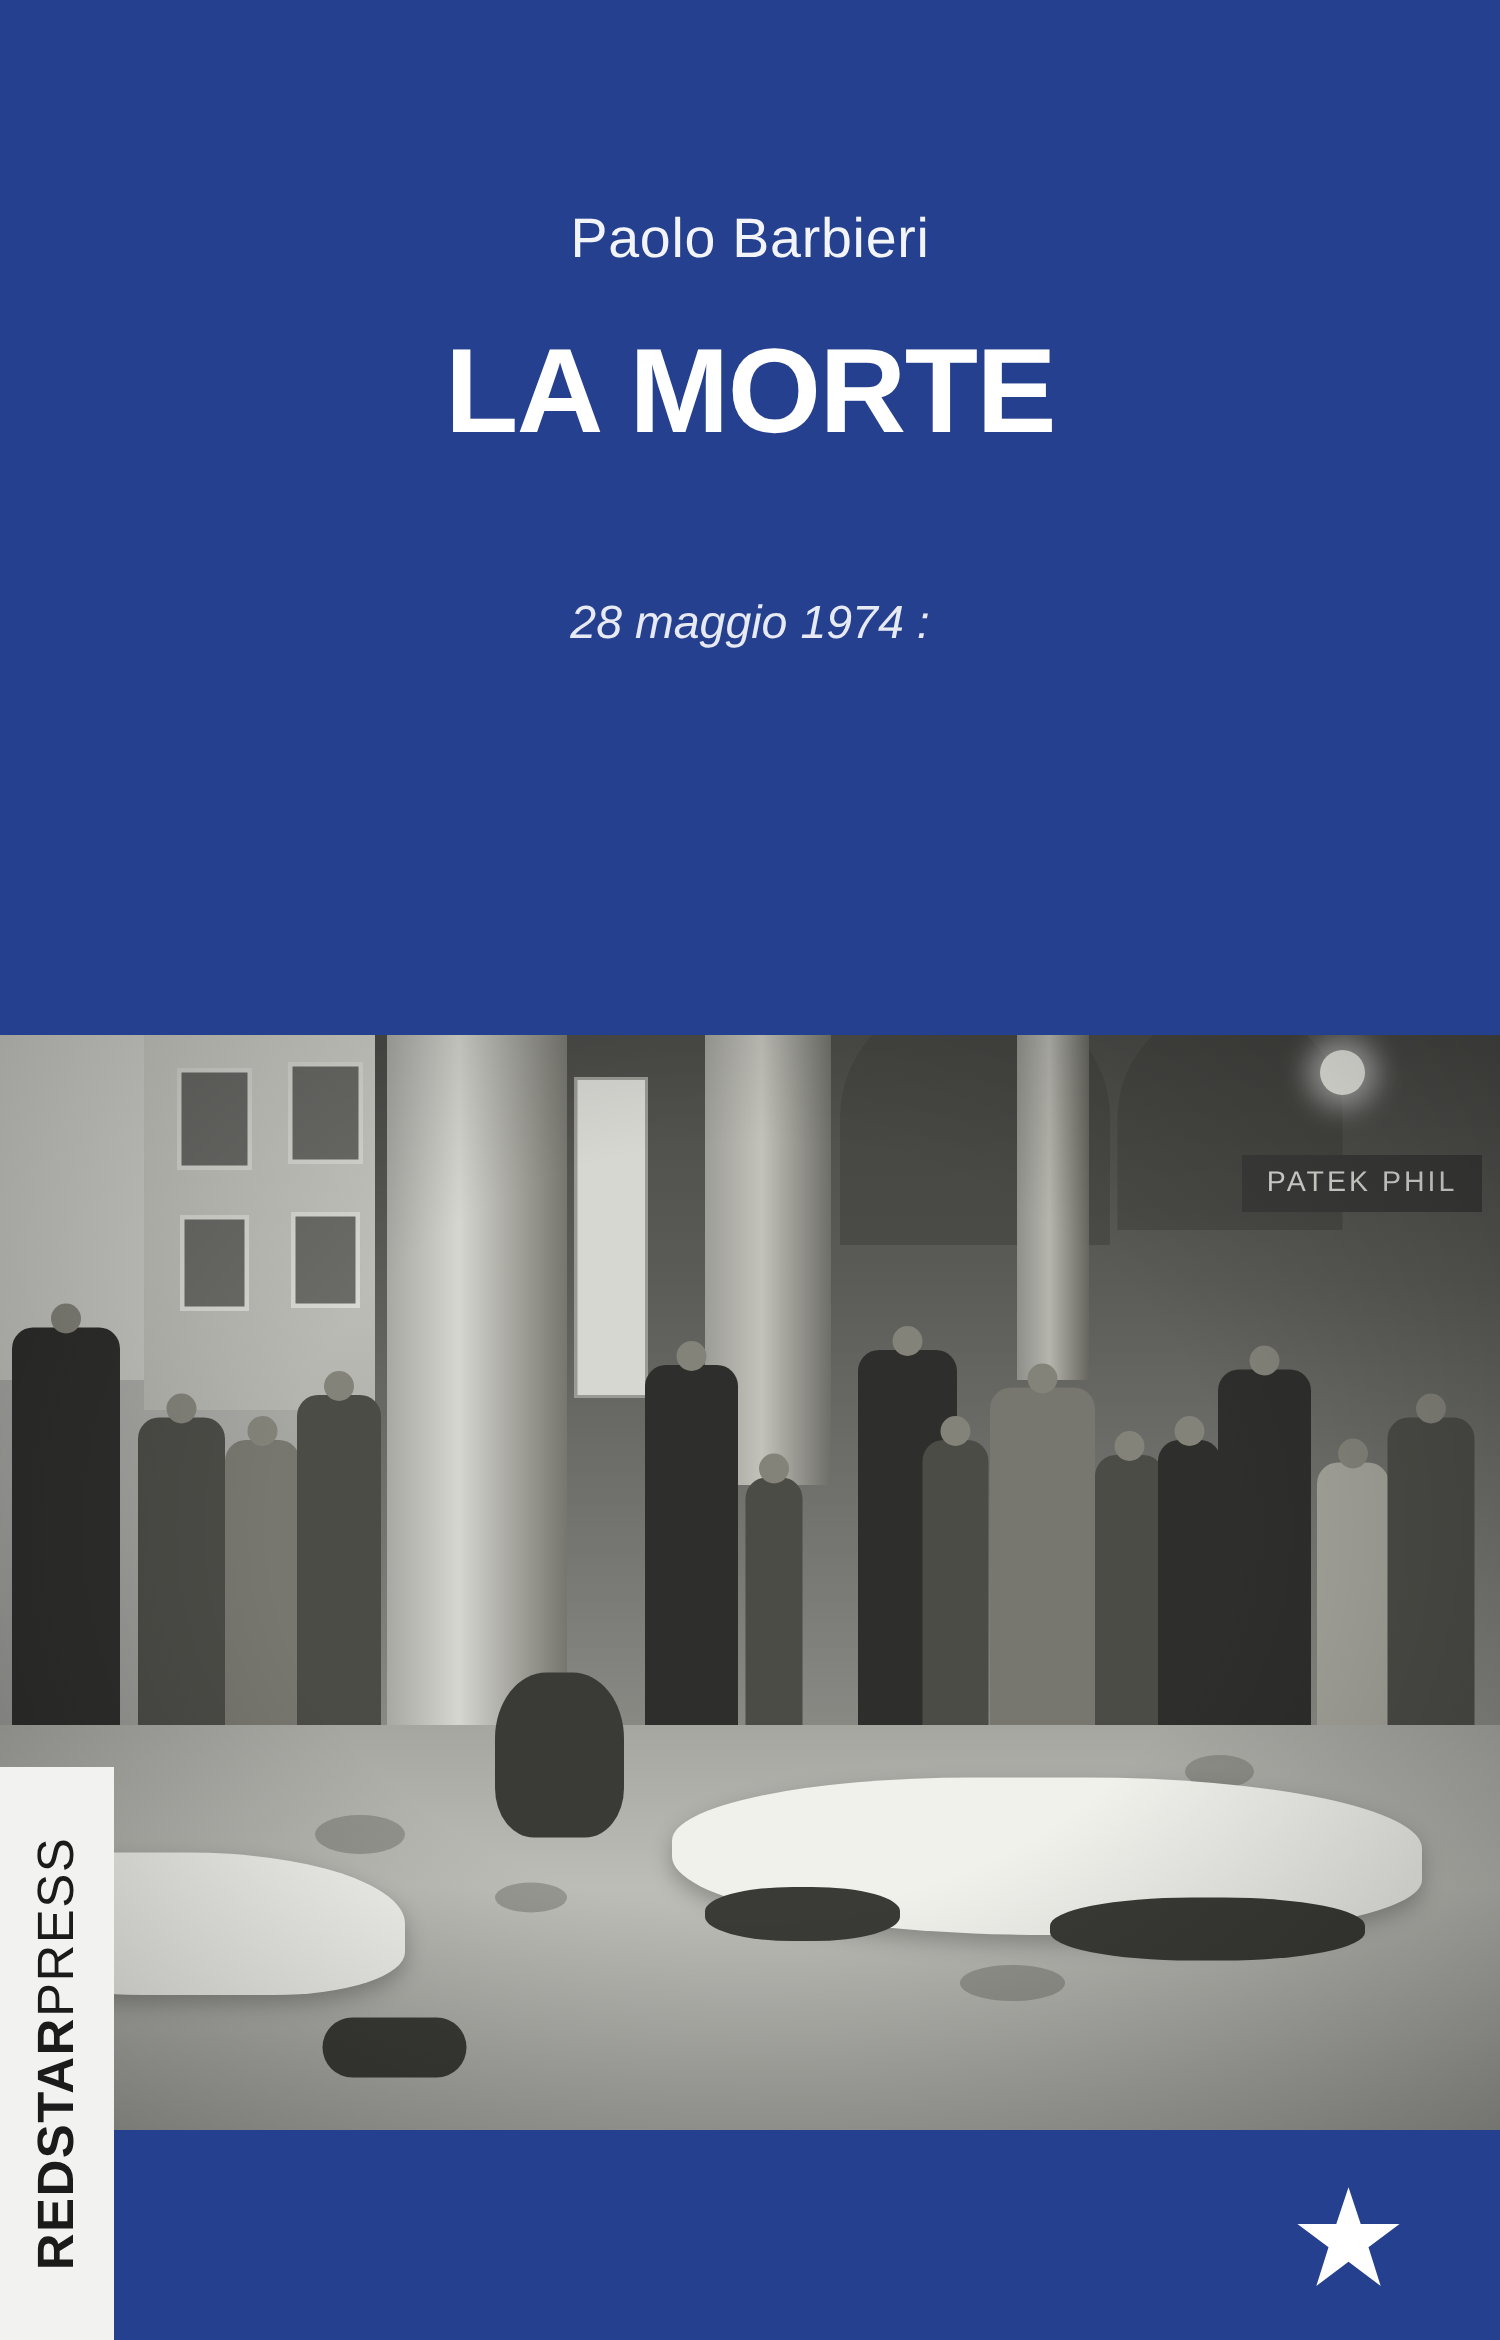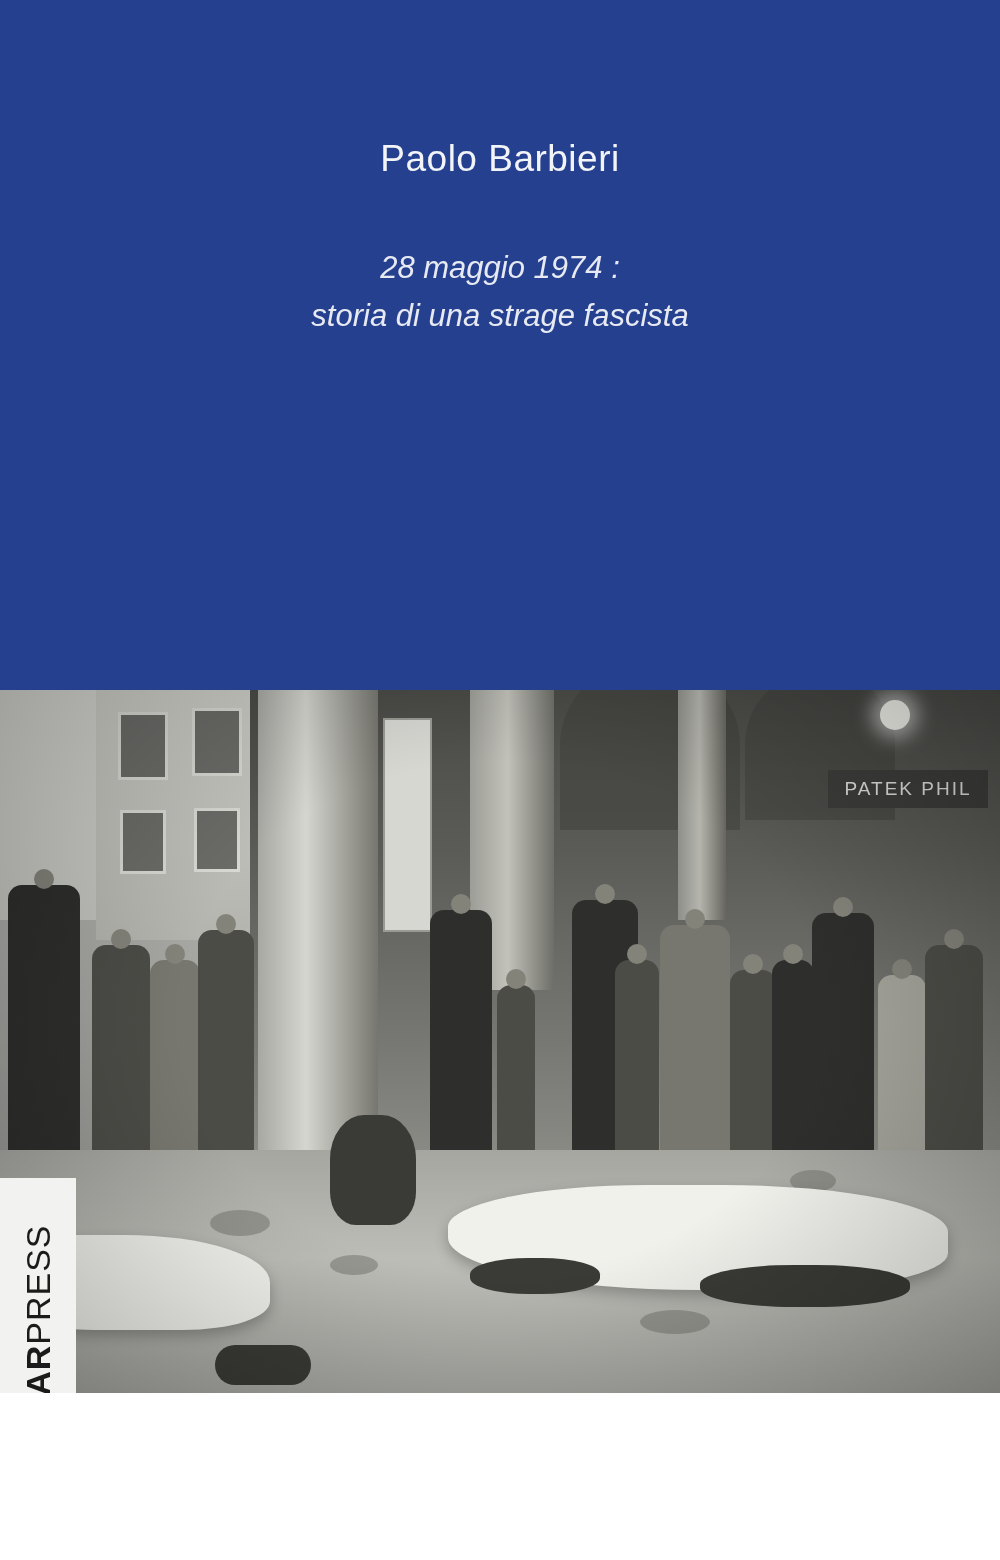--- a/index.html
+++ b/index.html
@@ -6,21 +6,21 @@
     margin: 0;
     padding: 0;
     background: #ffffff;
   }
   body {
     font-family: "Liberation Sans", sans-serif;
   }
   .cover {
     position: relative;
     width: 1000px;
-    height: 1393px;
+    height: 1560px;
     background: #25408f;
     overflow: hidden;
   }
   
   .title-block {
     position: absolute;
     left: 0;
     top: 0;
     width: 1000px;
     height: 690px;
@@ -38,21 +38,21 @@
     color: #ffffff;
     font-weight: 700;
     font-size: 80px;
     line-height: 0.97;
     letter-spacing: -1px;
   }
   .main-title .line {
     display: block;
   }
   .subtitle {
-    margin-top: 64px;
+    margin-top: 91px;
     color: #e7eaf2;
     font-style: italic;
     font-size: 31px;
     line-height: 1.55;
   }
   .subtitle .line {
     display: block;
   }
   
   .photo {
@@ -188,24 +188,24 @@
   .publisher-text b { font-weight: 700; }
 </style>
 </head>
 <body>
 
 <div class="cover">
 
   <div class="title-block">
     <div class="author">Paolo Barbieri</div>
     <div class="main-title">
+      <span class="line">LA MORTE</span>
     </div>
     <div class="subtitle">
       <span class="line">28 maggio 1974 :</span>
-      <span class="line">storia di una strage fascista</span>
     </div>
   </div>
 
   <div class="photo">
 
     <div class="ph-sky"></div>
     <div class="ph-bldg-left"></div>
     <div class="ph-win" style="left:118px; top:22px; width:44px; height:62px;"></div>
     <div class="ph-win" style="left:192px; top:18px; width:44px; height:62px;"></div>
     <div class="ph-win" style="left:120px; top:120px; width:40px; height:58px;"></div>

